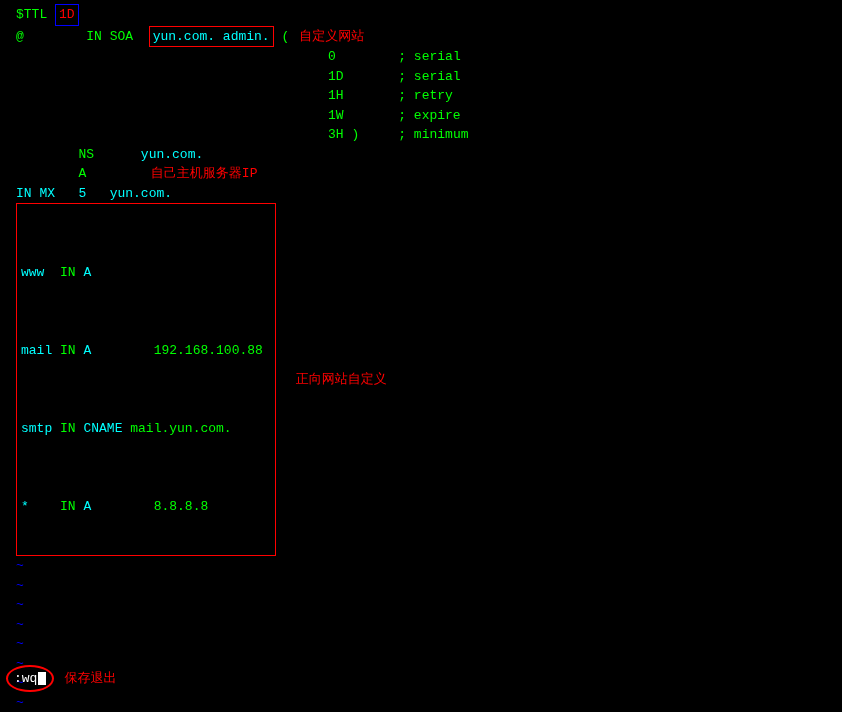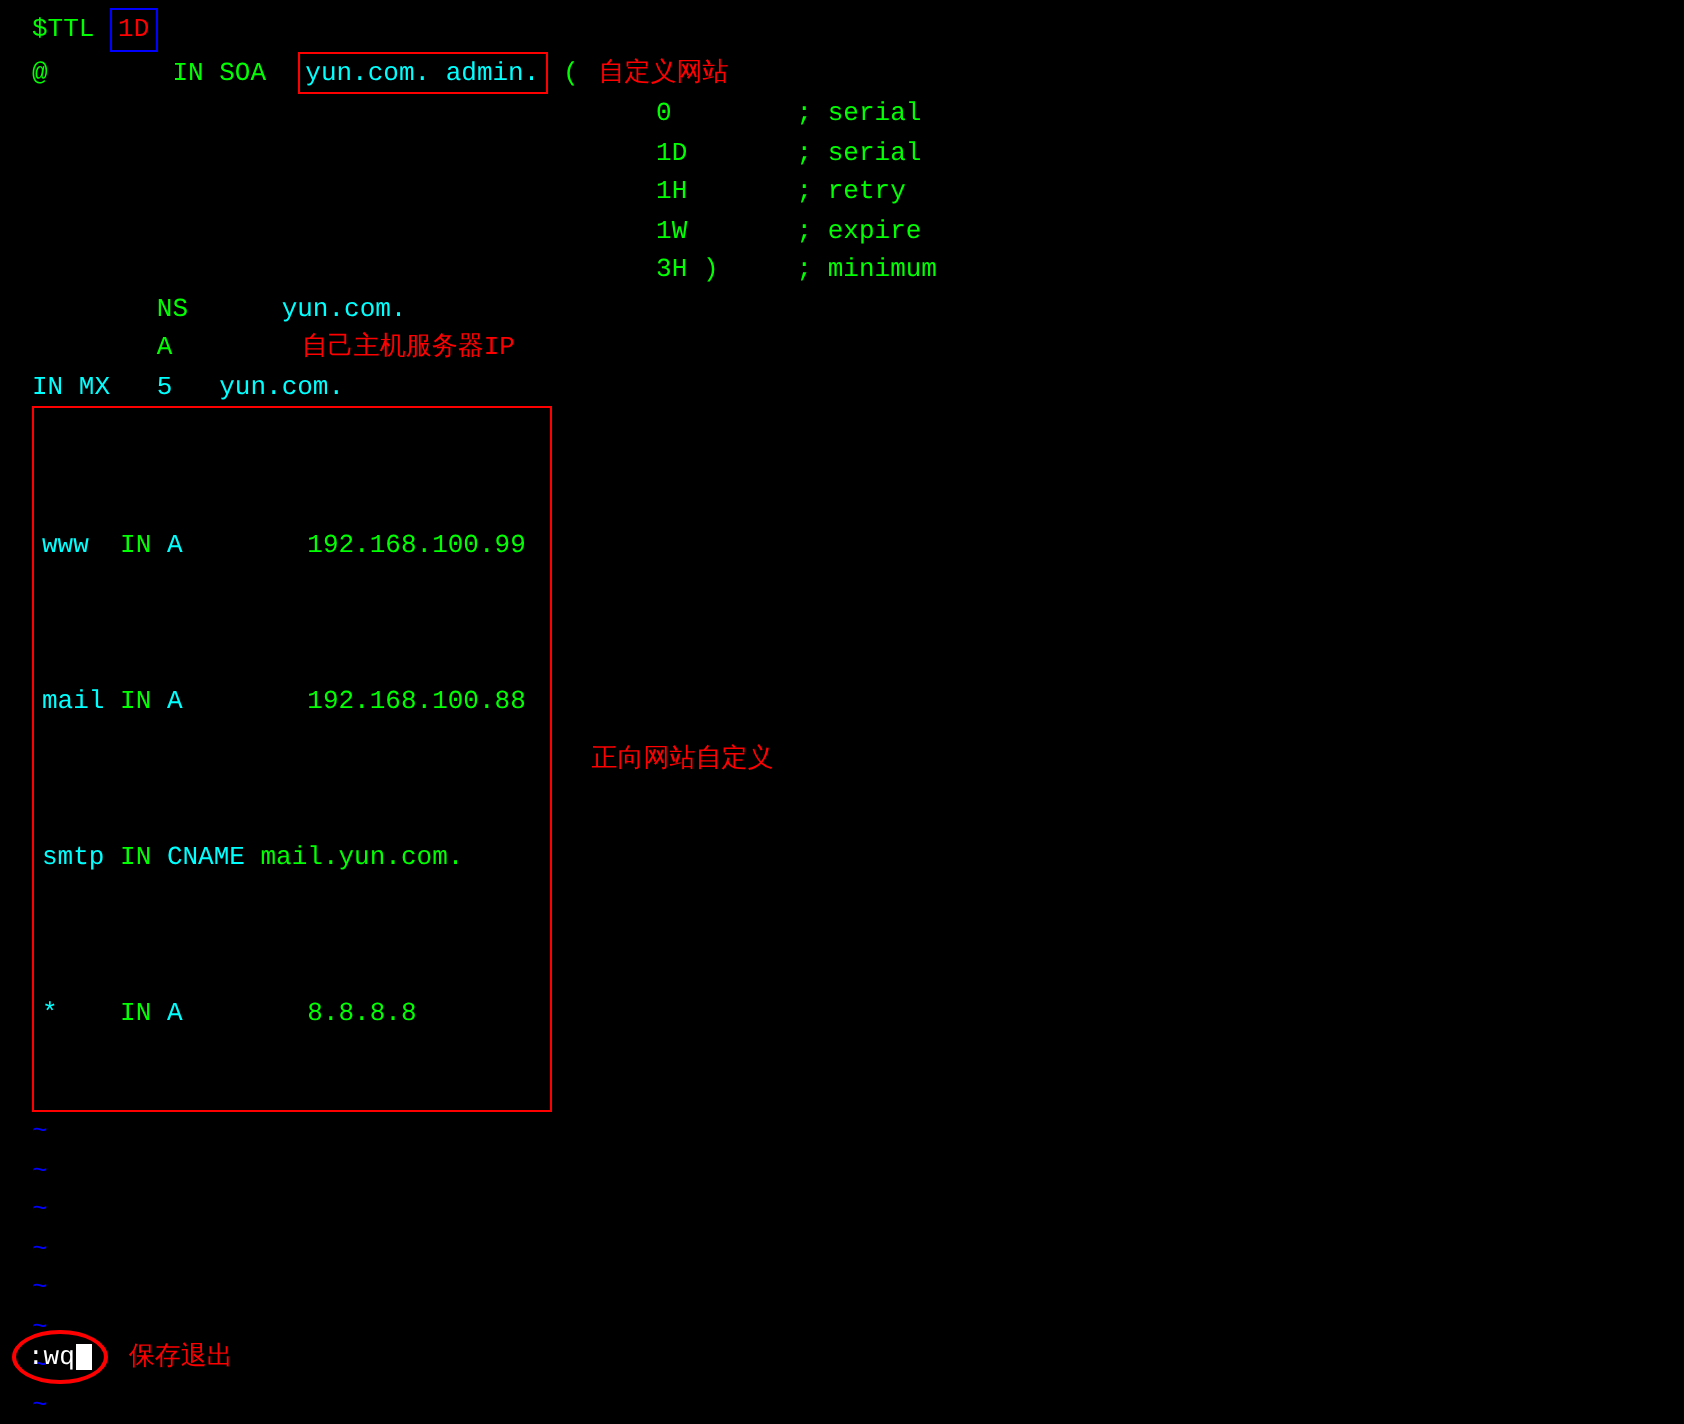--- a/index.html
+++ b/index.html
@@ -144,21 +144,20 @@
     <span class="cyan">yun.com.</span>
   </div>
 
   <div class="line" style="align-items:flex-start;">
     <div class="records-box">
       
       <div class="line">
         <span class="cyan">www </span>
         <span class="green"> IN </span>
         <span class="cyan">A    </span>
-        <span class="green">    192.168.100.99 </span>
       </div>
       
       <div class="line">
         <span class="cyan">mail</span>
         <span class="green"> IN </span>
         <span class="cyan">A    </span>
         <span class="green">    192.168.100.88 </span>
       </div>
       
       <div class="line">

